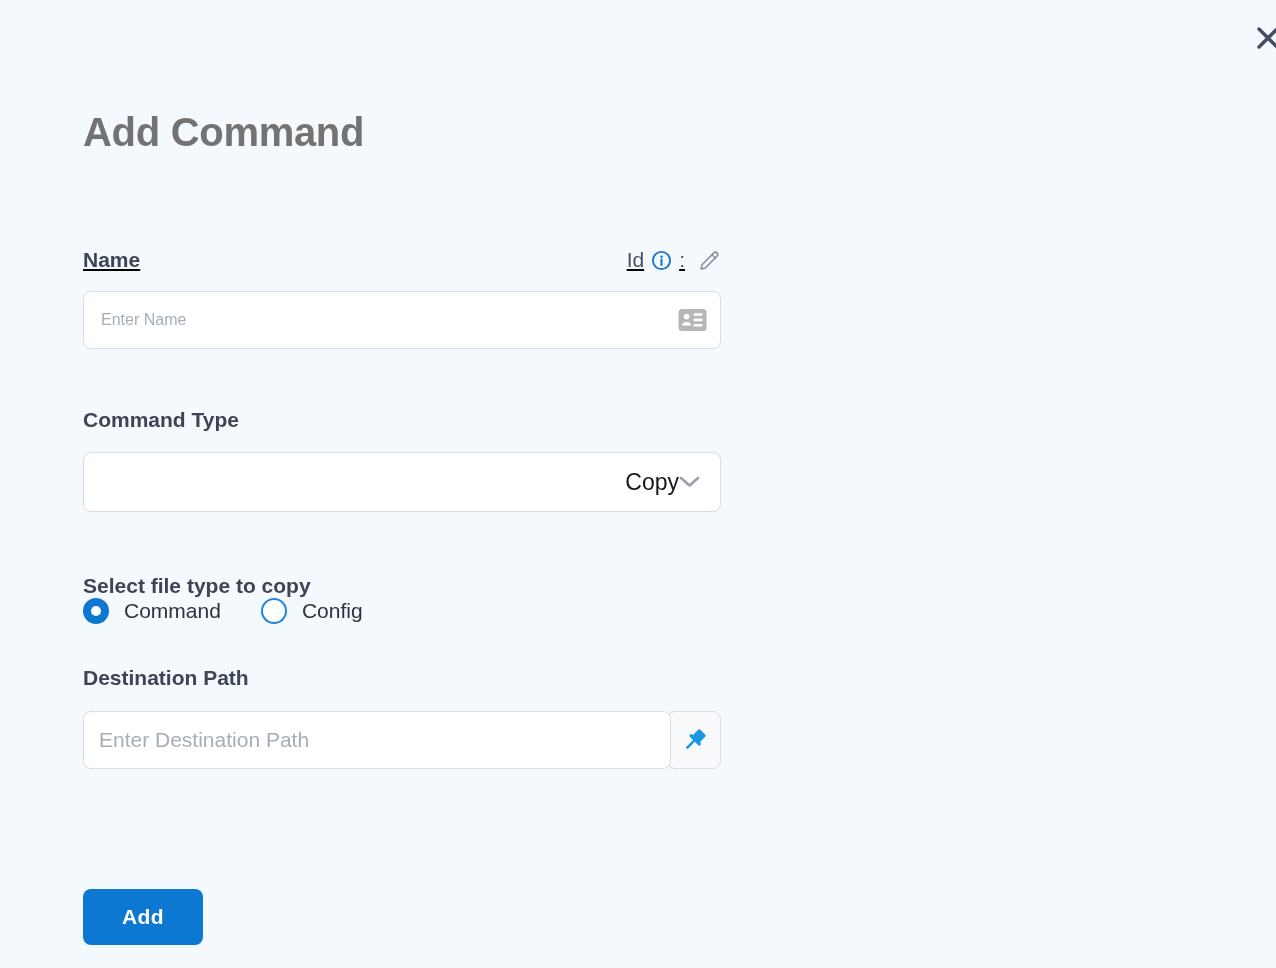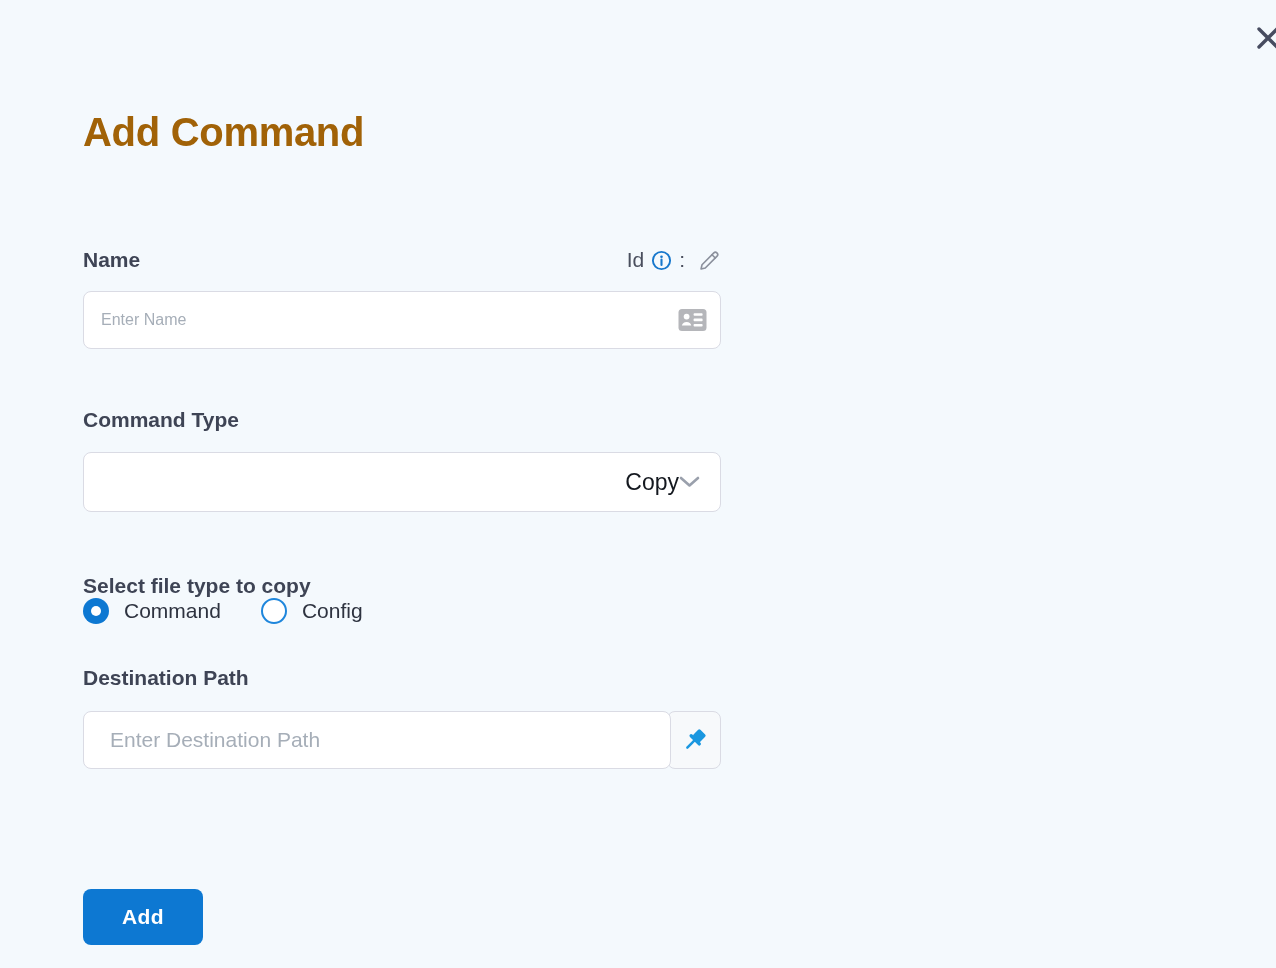--- a/index.html
+++ b/index.html
@@ -30,38 +30,39 @@
     cursor: pointer;
     background: transparent;
     border: none;
   }
 
   
   .title {
     top: 110px;
     font-size: 40px;
     font-weight: 700;
-    color: #a16207;
+    color: #737373;
     letter-spacing: -0.3px;
     margin: 0;
   }
 
   .field-label {
     font-size: 21px;
     font-weight: 600;
     color: #3e4455;
   }
 
   
   .name-row {
     top: 246px;
     display: flex;
     justify-content: space-between;
     align-items: center;
     height: 28px;
+    text-decoration: underline;
   }
   .id-meta {
     display: flex;
     align-items: center;
     gap: 7px;
     font-size: 21px;
     color: #4a4f5e;
   }
   .id-meta .colon { margin-right: 6px; color: #4a4f5e; }
   .icon-btn {
@@ -186,21 +187,21 @@
     cursor: pointer;
   }
   .dp-input {
     position: absolute;
     left: 0; top: 0; bottom: 0;
     width: 588px;
     box-sizing: border-box;
     background: #ffffff;
     border: 1px solid #dadbe4;
     border-radius: 8px;
-    padding: 0 26px;
+    padding: 0 15px;
     font-family: "Liberation Sans", "DejaVu Sans", sans-serif;
     font-size: 21px;
     color: #171a21;
     outline: none;
   }
   .dp-input::placeholder { color: #a6aeb8; opacity: 1; }
 
   
   .actions {
     top: 889px;

